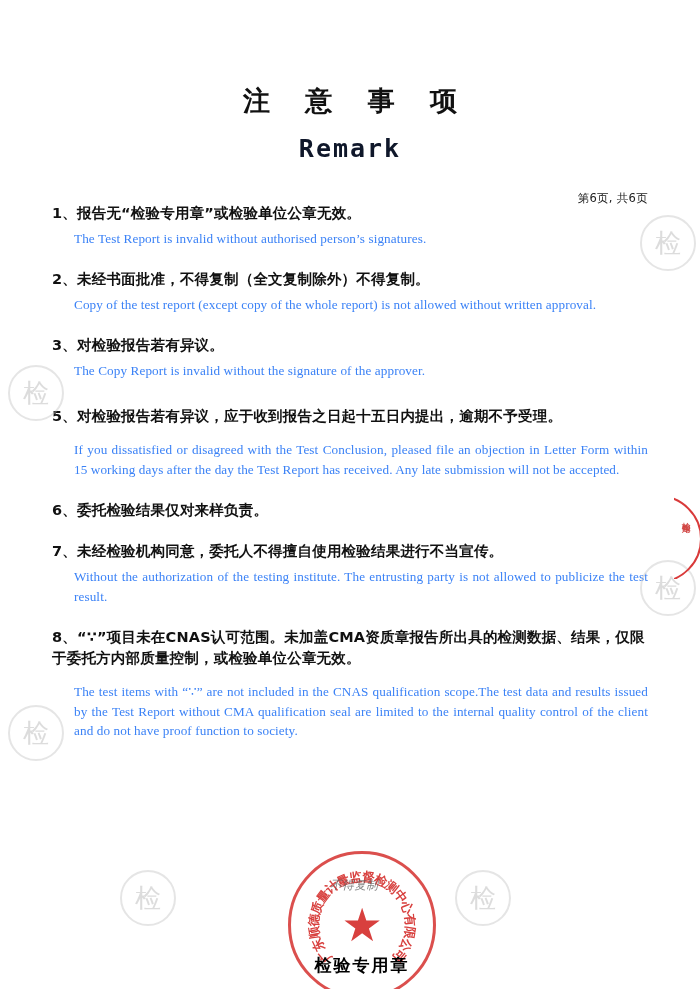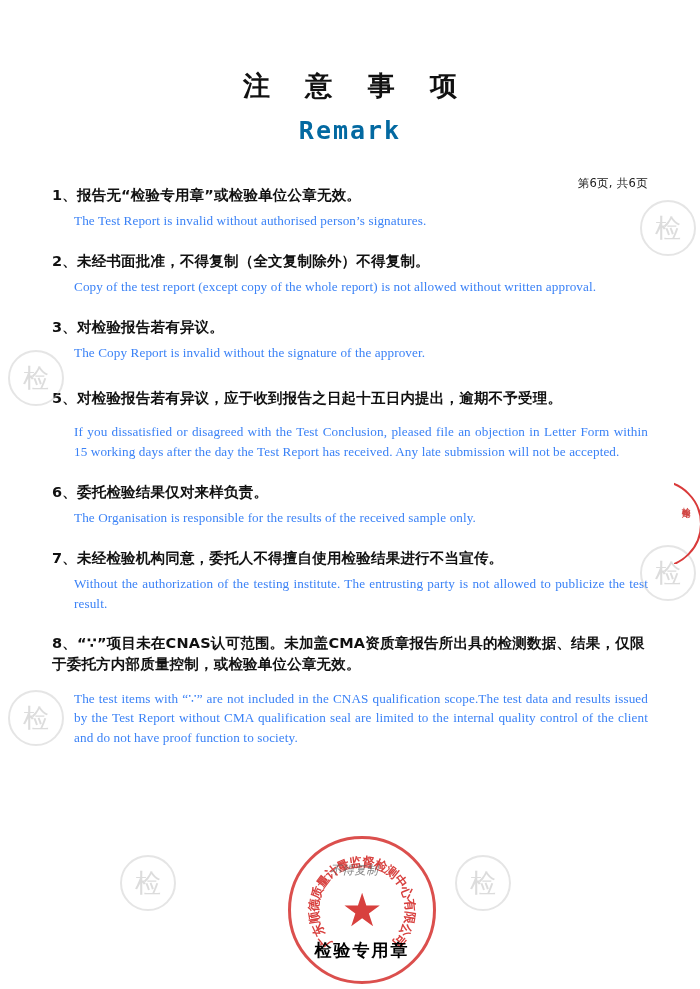--- a/index.html
+++ b/index.html
@@ -25,31 +25,31 @@
   }
 
   
   .title-cn {
     text-align: center;
     font-family: "DejaVu Sans", sans-serif;
     font-weight: bold;
     font-size: 27px;
     letter-spacing: 13px;
     color: #111;
-    margin: 0;
+    margin: 15px;
     padding-top: 68px;
     text-indent: 13px;
   }
   .title-en {
     text-align: center;
     font-family: "DejaVu Sans Mono", monospace;
     font-weight: bold;
     font-size: 25px;
     letter-spacing: 2px;
-    color: #0369a1;
+    color: #0f172a;
     margin: 12px 0 0 0;
   }
 
   
   .page-number {
     position: absolute;
     right: 52px;
     top: 176px;
     font-family: "DejaVu Sans", sans-serif;
     font-size: 11.5px;
@@ -265,21 +265,20 @@
       <div class="item-cn">
         <span class="item-num">5、</span><span>对检验报告若有异议，应于收到报告之日起十五日内提出，逾期不予受理。</span>
       </div>
       <div class="item-en en-gap">If you dissatisfied or disagreed with the Test Conclusion, pleased file an objection  in Letter Form within  15 working days after the day the Test Report has received. Any late submission will not be accepted.</div>
     </div>
 
     <div class="item gap-md">
       <div class="item-cn">
         <span class="item-num">6、</span><span>委托检验结果仅对来样负责。</span>
       </div>
-      <div class="item-en">The Organisation is responsible for the results of the received sample only.</div>
     </div>
 
     <div class="item gap-md">
       <div class="item-cn">
         <span class="item-num">7、</span><span>未经检验机构同意，委托人不得擅自使用检验结果进行不当宣传。</span>
       </div>
       <div class="item-en">Without the authorization of the testing institute. The entrusting party is not allowed to publicize the test result.</div>
     </div>
 
     <div class="item">

